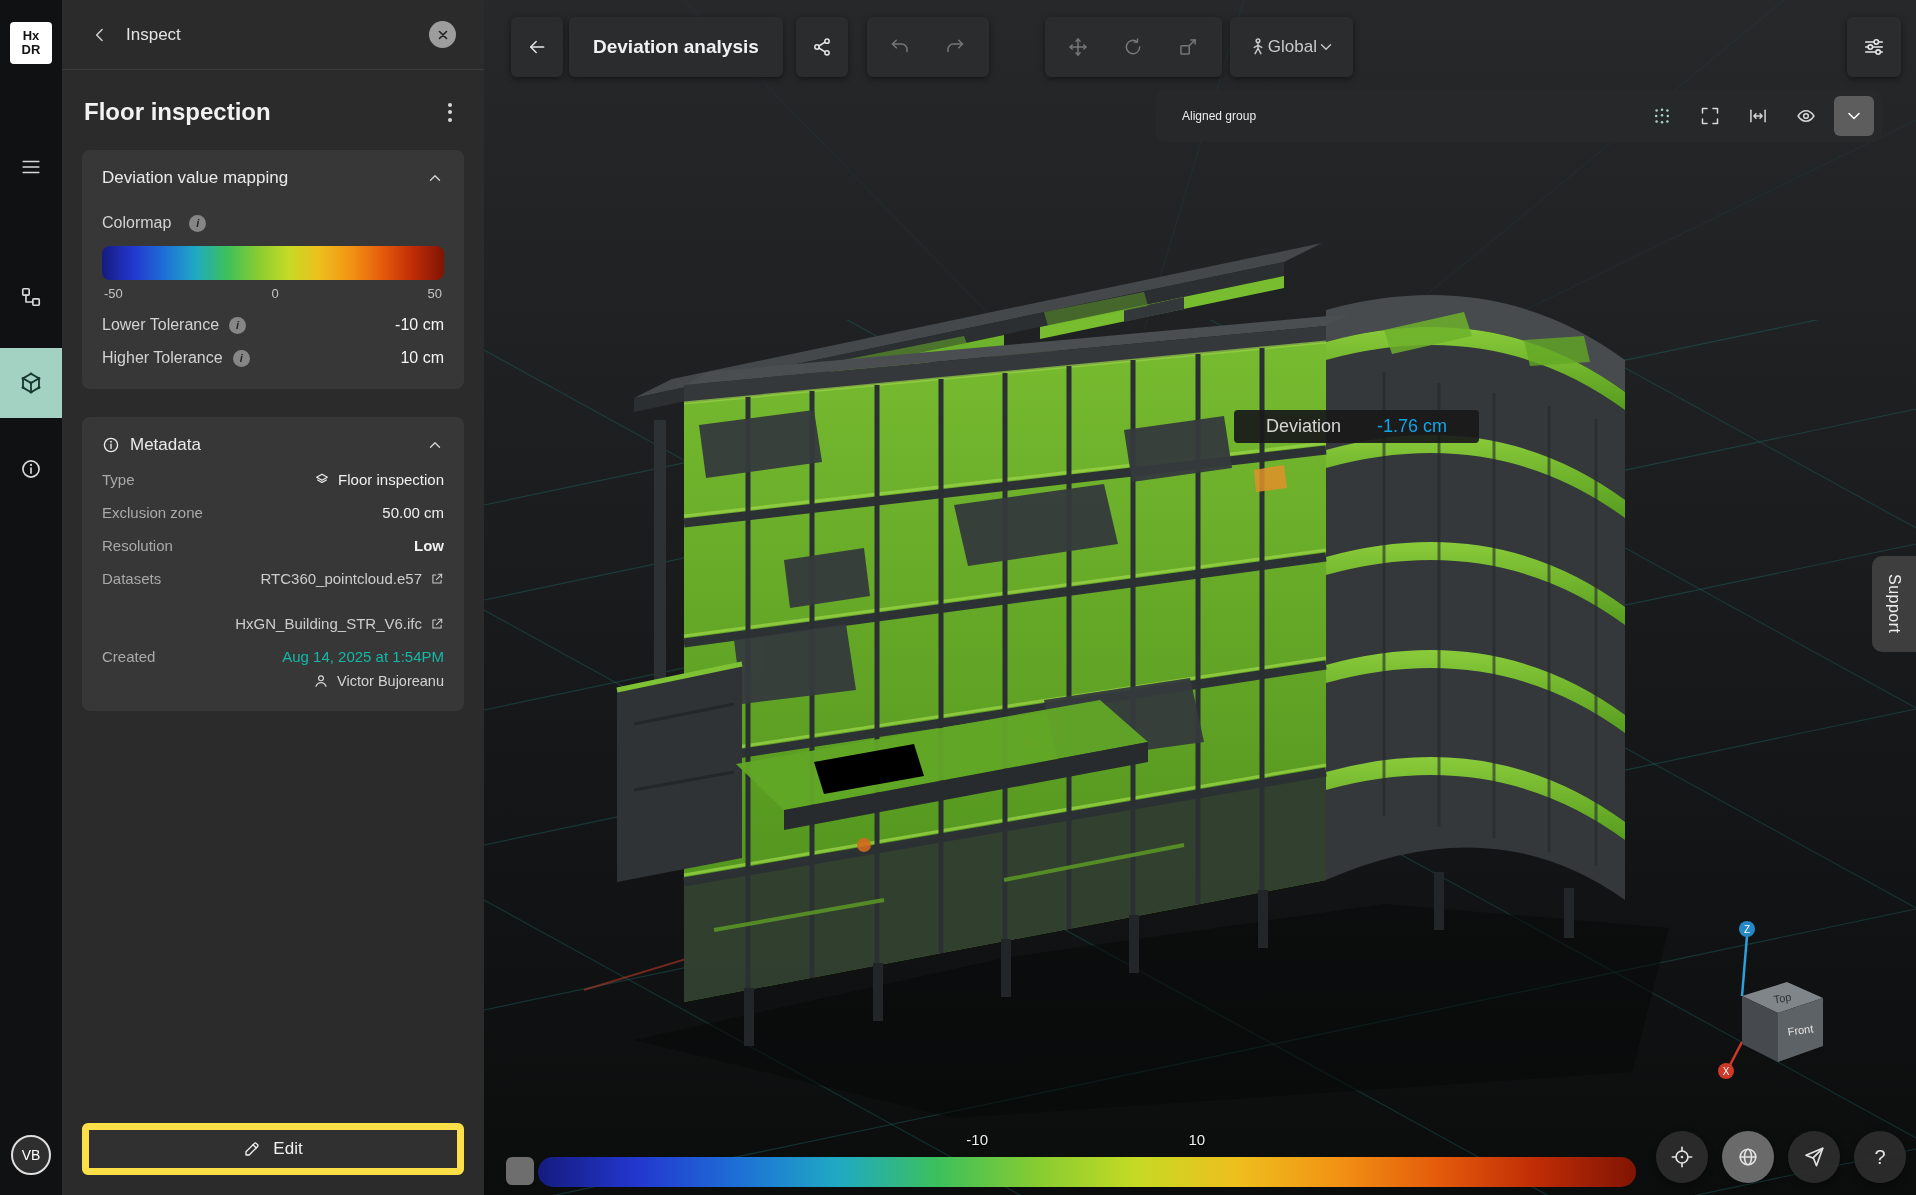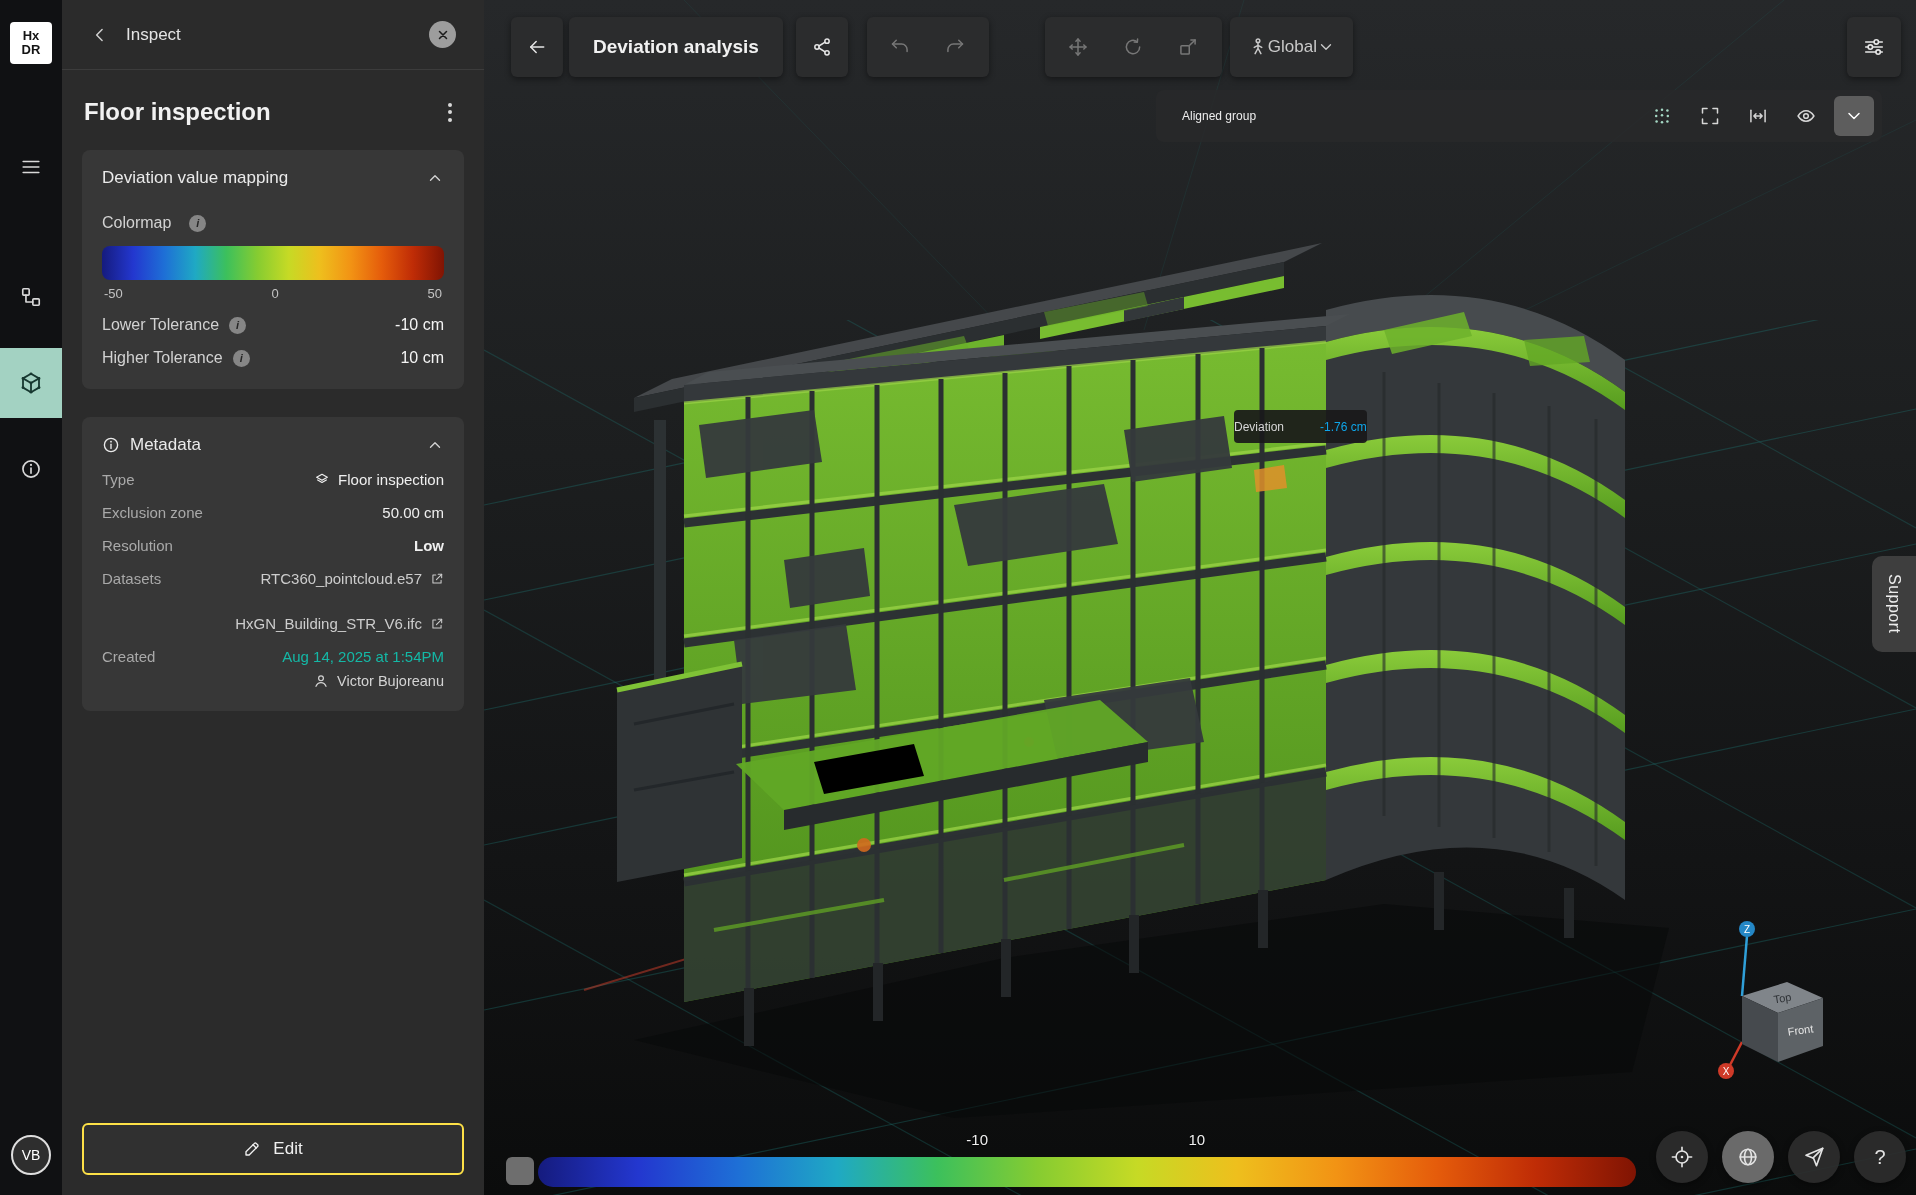--- a/index.html
+++ b/index.html
@@ -42,21 +42,21 @@
   .meta-row{display:flex;margin-top:16px;font-size:15px;align-items:flex-start}
   .meta-label{color:#a9a9a9}
   .meta-value{margin-left:auto;color:#efefef;display:flex;align-items:center;gap:8px;justify-content:flex-end;text-align:right}
   .meta-value.bold{font-weight:700}
   .meta-links{margin-left:auto;display:flex;flex-direction:column;gap:28px;align-items:flex-end}
   .ds-link{display:flex;align-items:center;gap:8px;color:#cdcdcd;font-size:15px;cursor:pointer}
   .created-val{margin-left:auto;display:flex;flex-direction:column;gap:8px;align-items:flex-end}
   .created-date{color:#14b8a6}
   .author{display:flex;align-items:center;gap:8px;color:#d3d3d3;font-size:14.5px}
   .panel-footer{margin-top:auto;padding:20px}
-  .edit-btn{width:100%;height:52px;border:2px solid #fde047;border-radius:6px;background:#303030;color:#f0f0f0;font-size:17px;display:flex;align-items:center;justify-content:center;gap:12px}
+  .edit-btn{width:100%;height:52px;border:7px solid #fde047;border-radius:6px;background:#303030;color:#f0f0f0;font-size:17px;display:flex;align-items:center;justify-content:center;gap:12px}
 
   
   .viewport{flex:1;position:relative;overflow:hidden;background:#141516}
   .scene{position:absolute;inset:0;width:100%;height:100%}
   .vp-toolbar{position:absolute;top:17px;left:27px;right:15px;display:flex;align-items:stretch;height:60px}
   .tb-btn,.tb-title,.tb-group{background:#2b2c2d;border-radius:6px;box-shadow:0 2px 6px rgba(0,0,0,.45)}
   .tb-btn{width:52px;display:flex;align-items:center;justify-content:center;color:#e6e6e6}
   .tb-title{display:flex;align-items:center;padding:0 24px;font-size:19px;font-weight:600;color:#f1f1f1;margin-left:6px}
   .tb-btn.share{margin-left:13px}
   .tb-group{display:flex;align-items:center;padding:0 6px}
@@ -65,21 +65,21 @@
   .tb-icon{width:55px;height:100%;display:flex;align-items:center;justify-content:center}
   .dis{color:#777}
   .tb-group.global{margin-left:8px;padding:0 18px;font-size:17px;color:#c9c9c9}
   .tb-btn.settings{margin-left:auto;width:54px}
   .aligned-bar{position:absolute;top:90px;right:34px;width:726px;height:52px;background:rgba(40,41,42,.85);border-radius:8px;display:flex;align-items:center;padding:0 8px 0 26px;z-index:3}
   .ab-title{font-size:12px;color:#ededed;font-weight:500}
   .ab-icons{margin-left:auto;display:flex;align-items:center;gap:8px}
   .ab-icons button{width:40px;height:40px;display:flex;align-items:center;justify-content:center;color:#d6d6d6;border-radius:6px}
   .ab-icons button.tinted{color:#a5d8c4}
   .ab-icons button.collapse{background:#5d5d5d;color:#fff}
-  .dev-tooltip{position:absolute;left:750px;top:410px;background:rgba(25,25,26,.92);border-radius:4px;height:33px;display:flex;align-items:center;gap:36px;padding:0 0;font-size:12px;z-index:3}
+  .dev-tooltip{position:absolute;left:750px;top:410px;background:rgba(25,25,26,.92);border-radius:4px;height:33px;display:flex;align-items:center;gap:36px;padding:0 32px;font-size:18px;z-index:3}
   .tt-label{color:#d6d6d6}.tt-value{color:#0ea5e9}
   .support-tab{position:absolute;right:0;top:556px;width:44px;height:96px;background:#3e3e3e;border-radius:10px 0 0 10px;display:flex;align-items:center;justify-content:center;writing-mode:vertical-rl;font-size:16px;color:#ececec;letter-spacing:.5px;z-index:3;cursor:pointer}
   .navcube{position:absolute;right:72px;top:918px;width:135px;height:175px;z-index:3;cursor:pointer}
   .scalebar{position:absolute;left:22px;bottom:8px;display:flex;align-items:flex-end;gap:4px;z-index:3}
   .sb-toggle{width:28px;height:28px;border-radius:6px;background:#6e6e6e;margin-bottom:2px}
   .sb-wrap{position:relative;width:1098px;height:30px}
   .sb-bar{width:100%;height:100%;border-radius:15px}
   .sb-label{position:absolute;top:-26px;transform:translateX(-50%);font-size:15px;color:#efefef;text-shadow:0 1px 2px #000}
   .sb-label.lower{left:40%}.sb-label.upper{left:60%}
   .vp-actions{position:absolute;right:10px;bottom:12px;display:flex;gap:14px;z-index:3}

